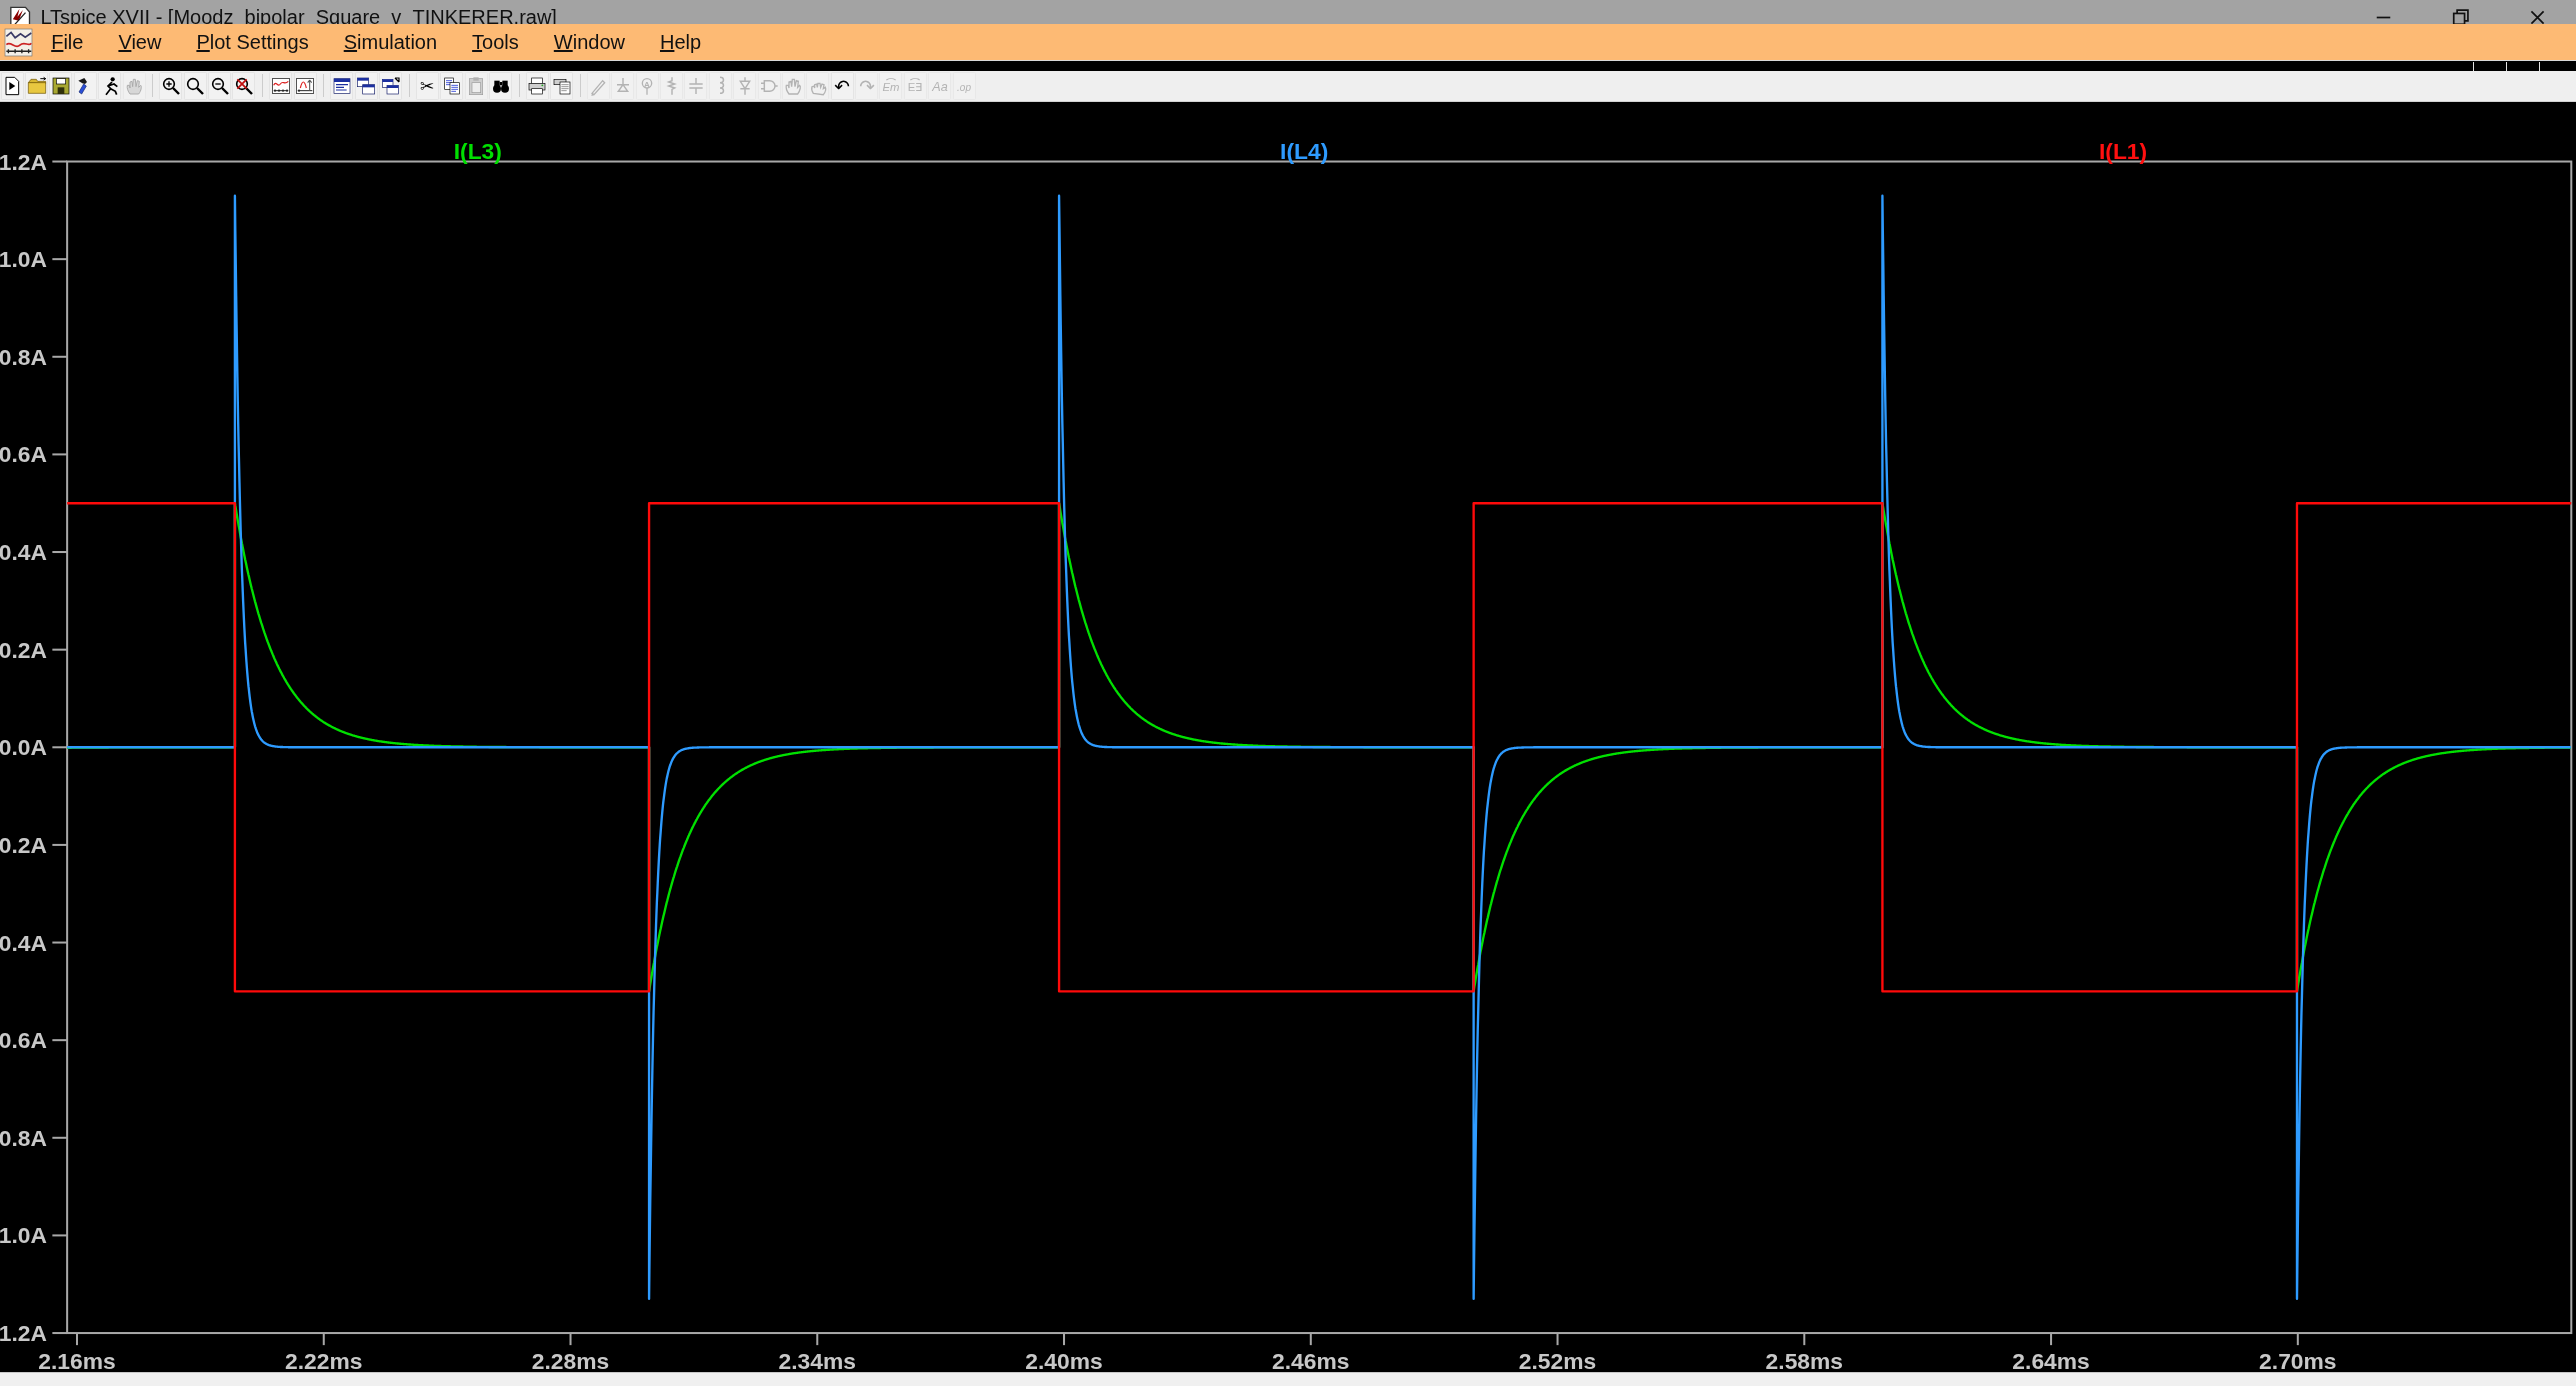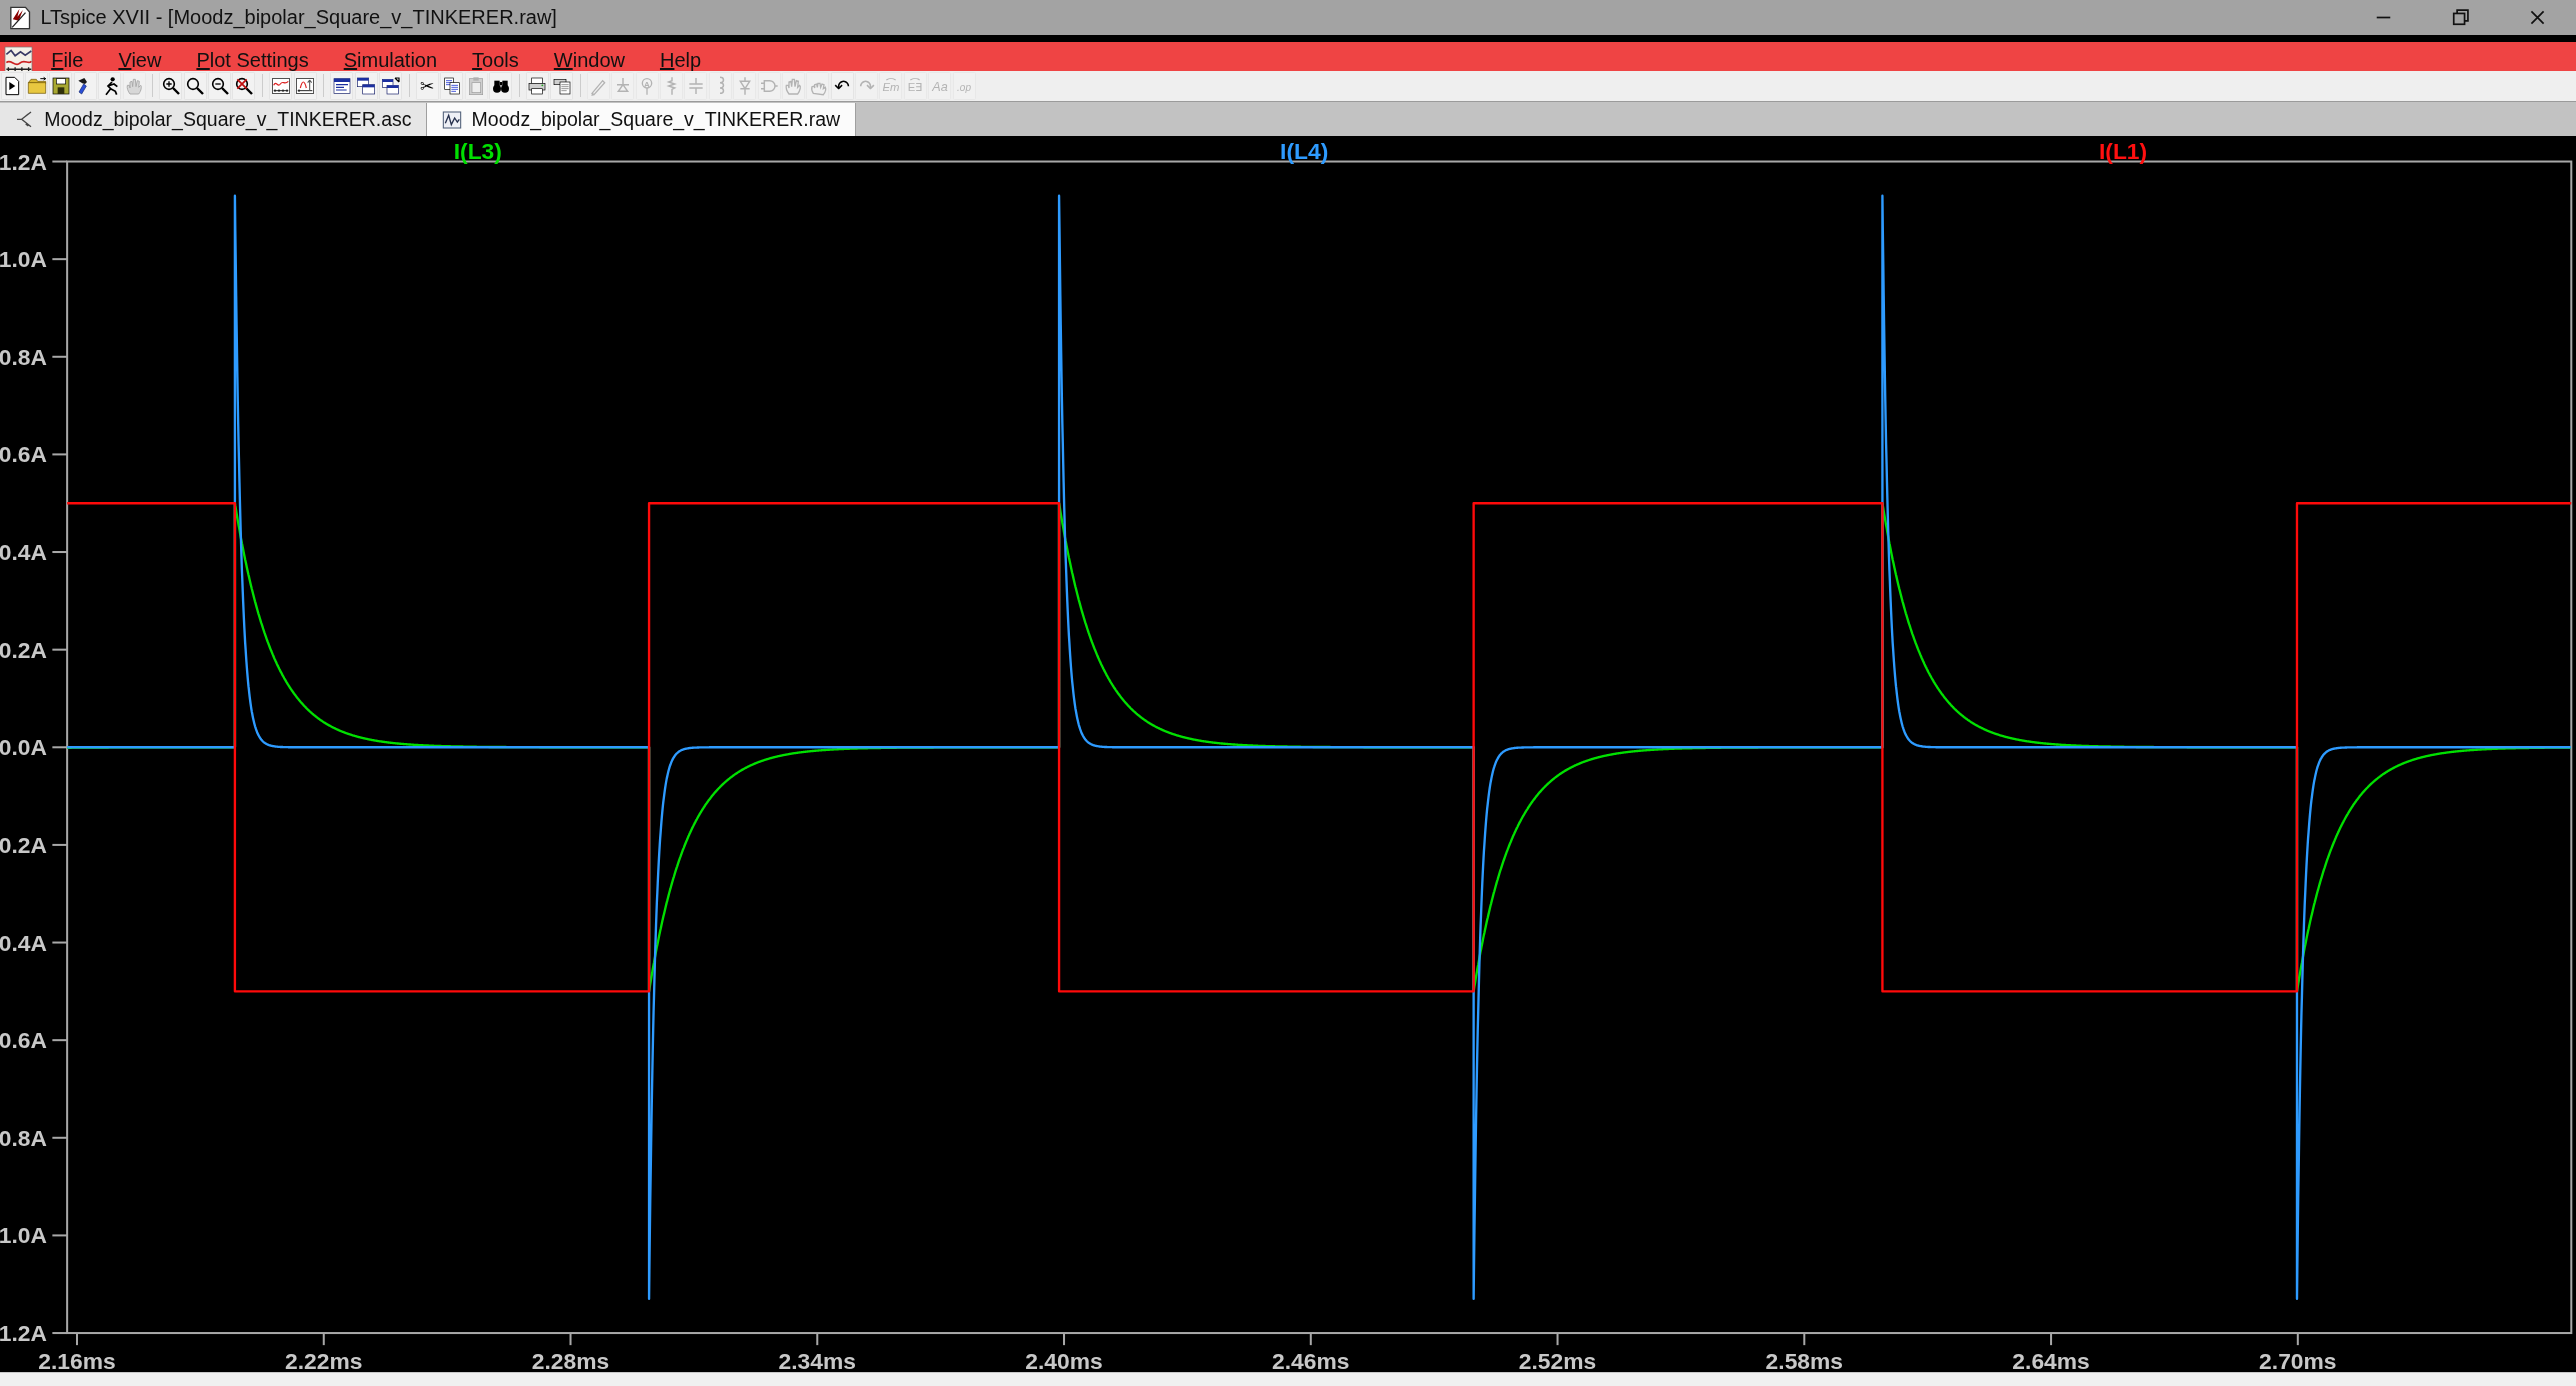--- a/index.html
+++ b/index.html
@@ -4,21 +4,21 @@
 <style>
   html,body{margin:0;padding:0;background:#555;}
   #app{position:relative;width:2576px;height:1386px;background:#000;font-family:"Liberation Sans","DejaVu Sans",sans-serif;overflow:hidden;outline:0.7px solid #707070;}
   
   #titlebar{position:absolute;left:0;top:0;width:2576px;height:35px;background:#a3a3a3;display:flex;align-items:center;}
   #app-icon{width:23px;height:24px;margin-left:8px;flex:0 0 auto;}
   #title-text{margin-left:9.4px;font-size:20px;color:#111;white-space:nowrap;}
   #caption-buttons{position:absolute;right:0;top:0;height:35px;display:flex;}
   .capbtn{width:77px;height:35px;display:flex;align-items:center;justify-content:center;}
   
-  #menubar{position:absolute;left:0;top:42px;width:2576px;height:36px;background:#ef4444;display:flex;align-items:center;border-bottom:0.7px solid #d9d9d9;}
+  #menubar{position:absolute;left:0;top:24px;width:2576px;height:36px;background:#fdba74;display:flex;align-items:center;border-bottom:0.7px solid #d9d9d9;}
   #doc-icon{width:31px;height:31px;margin-left:2.7px;flex:0 0 auto;}
   .menu-item{font-size:20px;color:#111;padding:0 17.5px;height:36px;display:flex;align-items:center;cursor:default;}
   .ul{text-decoration:underline;}
   #mdi-controls{position:absolute;right:4px;top:35px;height:36px;display:flex;align-items:center;}
   .mdibtn{width:32px;height:31px;display:flex;align-items:center;justify-content:center;border-left:0.7px solid #e2e2e2;}
   
   #toolbar{position:absolute;left:0;top:71px;width:2576px;height:29.5px;background:#efefef;border-bottom:0.7px solid #d2d2d2;display:flex;align-items:center;}
   .tbtn{width:21px;height:25.5px;margin:0 0.7px;display:flex;align-items:center;justify-content:center;border:0.7px solid #e4e4e4;background:#f2f2f2;border-radius:1.3px;}
   .tbtn.gray{filter:grayscale(1) opacity(.62);}
   .tsep{width:6px;height:23px;border-right:1.3px solid #cccccc;margin-right:5.4px;}
@@ -361,39 +361,20 @@
           <text x="15" y="23" font-size="19" text-anchor="middle" fill="#8f8f8f" font-style="italic">Aa</text>
         </svg>
       </div>
       <div class="tbtn gray">
         <svg width="20" height="20" viewBox="0 0 30 30">
           <text x="15" y="22" font-size="15" text-anchor="middle" fill="#8f8f8f" font-style="italic">.op</text>
         </svg>
       </div>
     </div>
 
-  <div id="tabbar">
-      <div class="tab inactive">
-        <span class="ticon">
-          <svg width="20" height="20" viewBox="0 0 30 30">
-            <path d="M24 3L10 14l14 11M10 14H3M20 6l-4 3M20 24l-4-3" fill="none" stroke="#444" stroke-width="2"></path>
-          </svg>
-        </span>
-        <span>Moodz_bipolar_Square_v_TINKERER.asc</span>
-      </div>
-      <div class="tab active">
-        <span class="ticon">
-          <svg width="20" height="20" viewBox="0 0 30 30">
-            <rect x="2" y="3" width="26" height="24" fill="#eef0f6" stroke="#51607a" stroke-width="1.6"></rect>
-            <path d="M5 20l5-12 4 14 5-10 4 6 3-4" fill="none" stroke="#26304d" stroke-width="2"></path>
-          </svg>
-        </span>
-        <span>Moodz_bipolar_Square_v_TINKERER.raw</span>
-      </div>
-    </div>
 
   <div id="plot">
       <svg width="2576" height="1236" viewBox="0 0 3837 1841" style="background:#000000" font-family="Liberation Sans, DejaVu Sans, sans-serif">
         <rect x="100" y="38" width="3730" height="1745" fill="none" stroke="#a8a8a8" stroke-width="3"></rect>
         <line x1="78" y1="38" x2="100" y2="38" stroke="#a8a8a8" stroke-width="3"></line>
         <text x="70" y="50" font-size="34" font-weight="bold" fill="#c8c8c8" text-anchor="end">1.2A</text>
         <line x1="78" y1="183.41666666666663" x2="100" y2="183.41666666666663" stroke="#a8a8a8" stroke-width="3"></line>
         <text x="70" y="195.41666666666663" font-size="34" font-weight="bold" fill="#c8c8c8" text-anchor="end">1.0A</text>
         <line x1="78" y1="328.83333333333326" x2="100" y2="328.83333333333326" stroke="#a8a8a8" stroke-width="3"></line>
         <text x="70" y="340.83333333333326" font-size="34" font-weight="bold" fill="#c8c8c8" text-anchor="end">0.8A</text>

